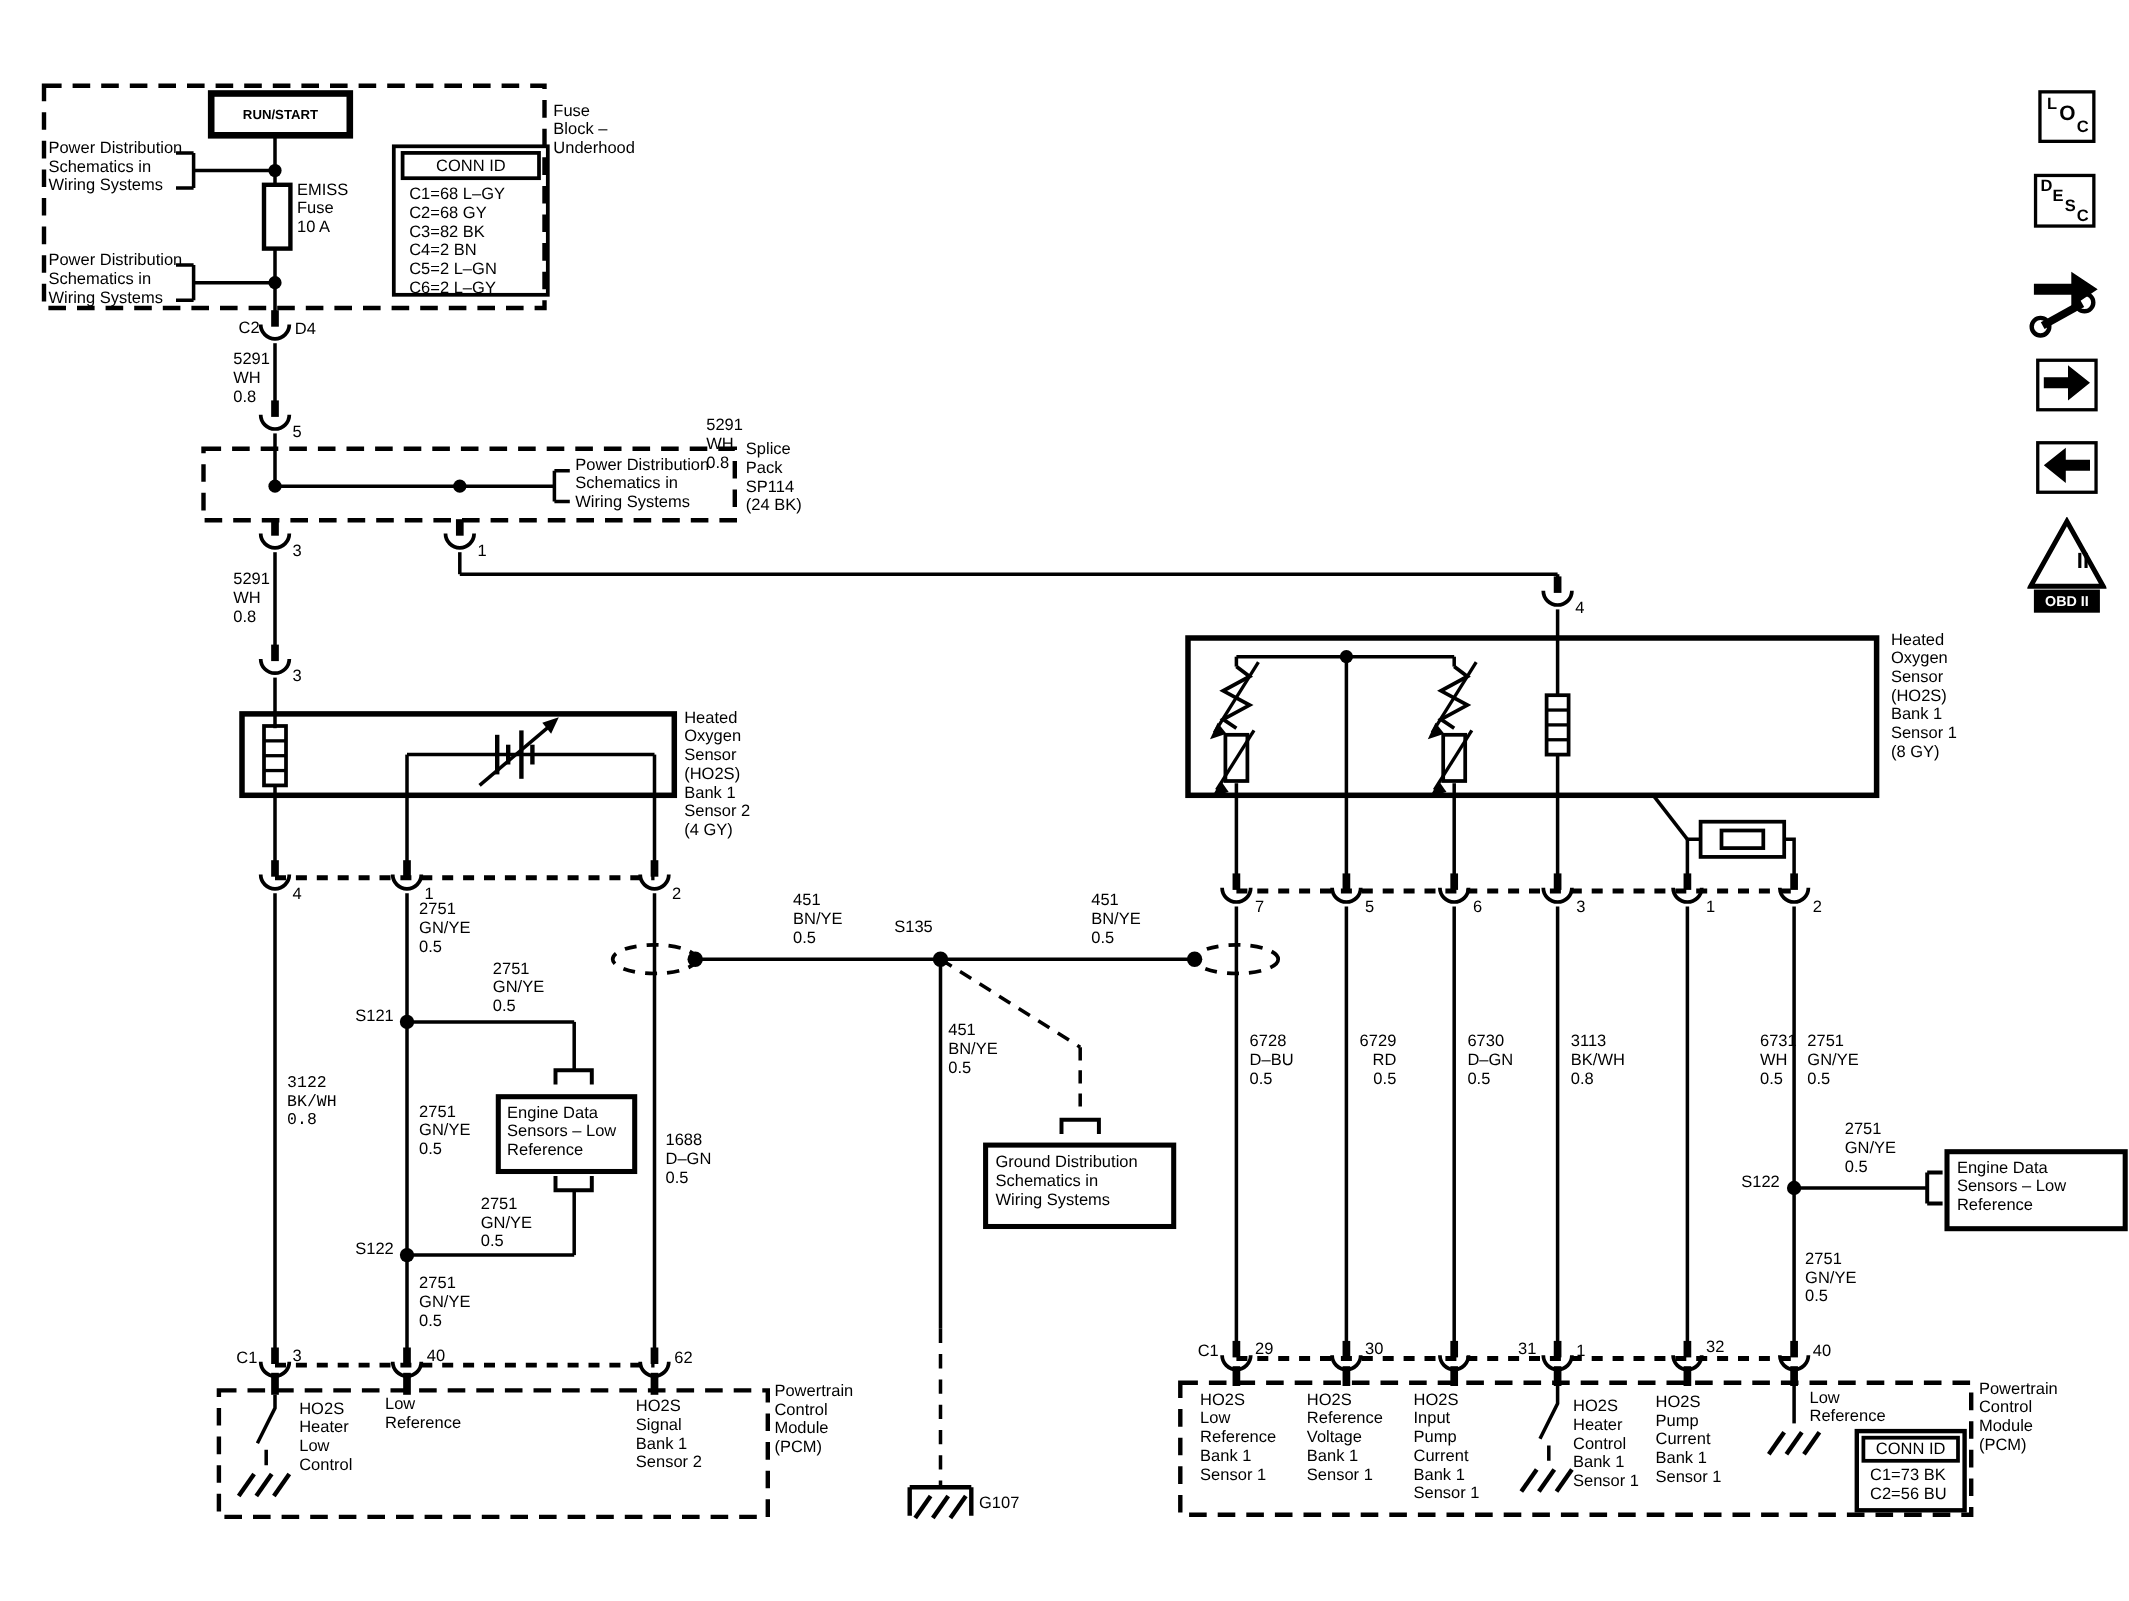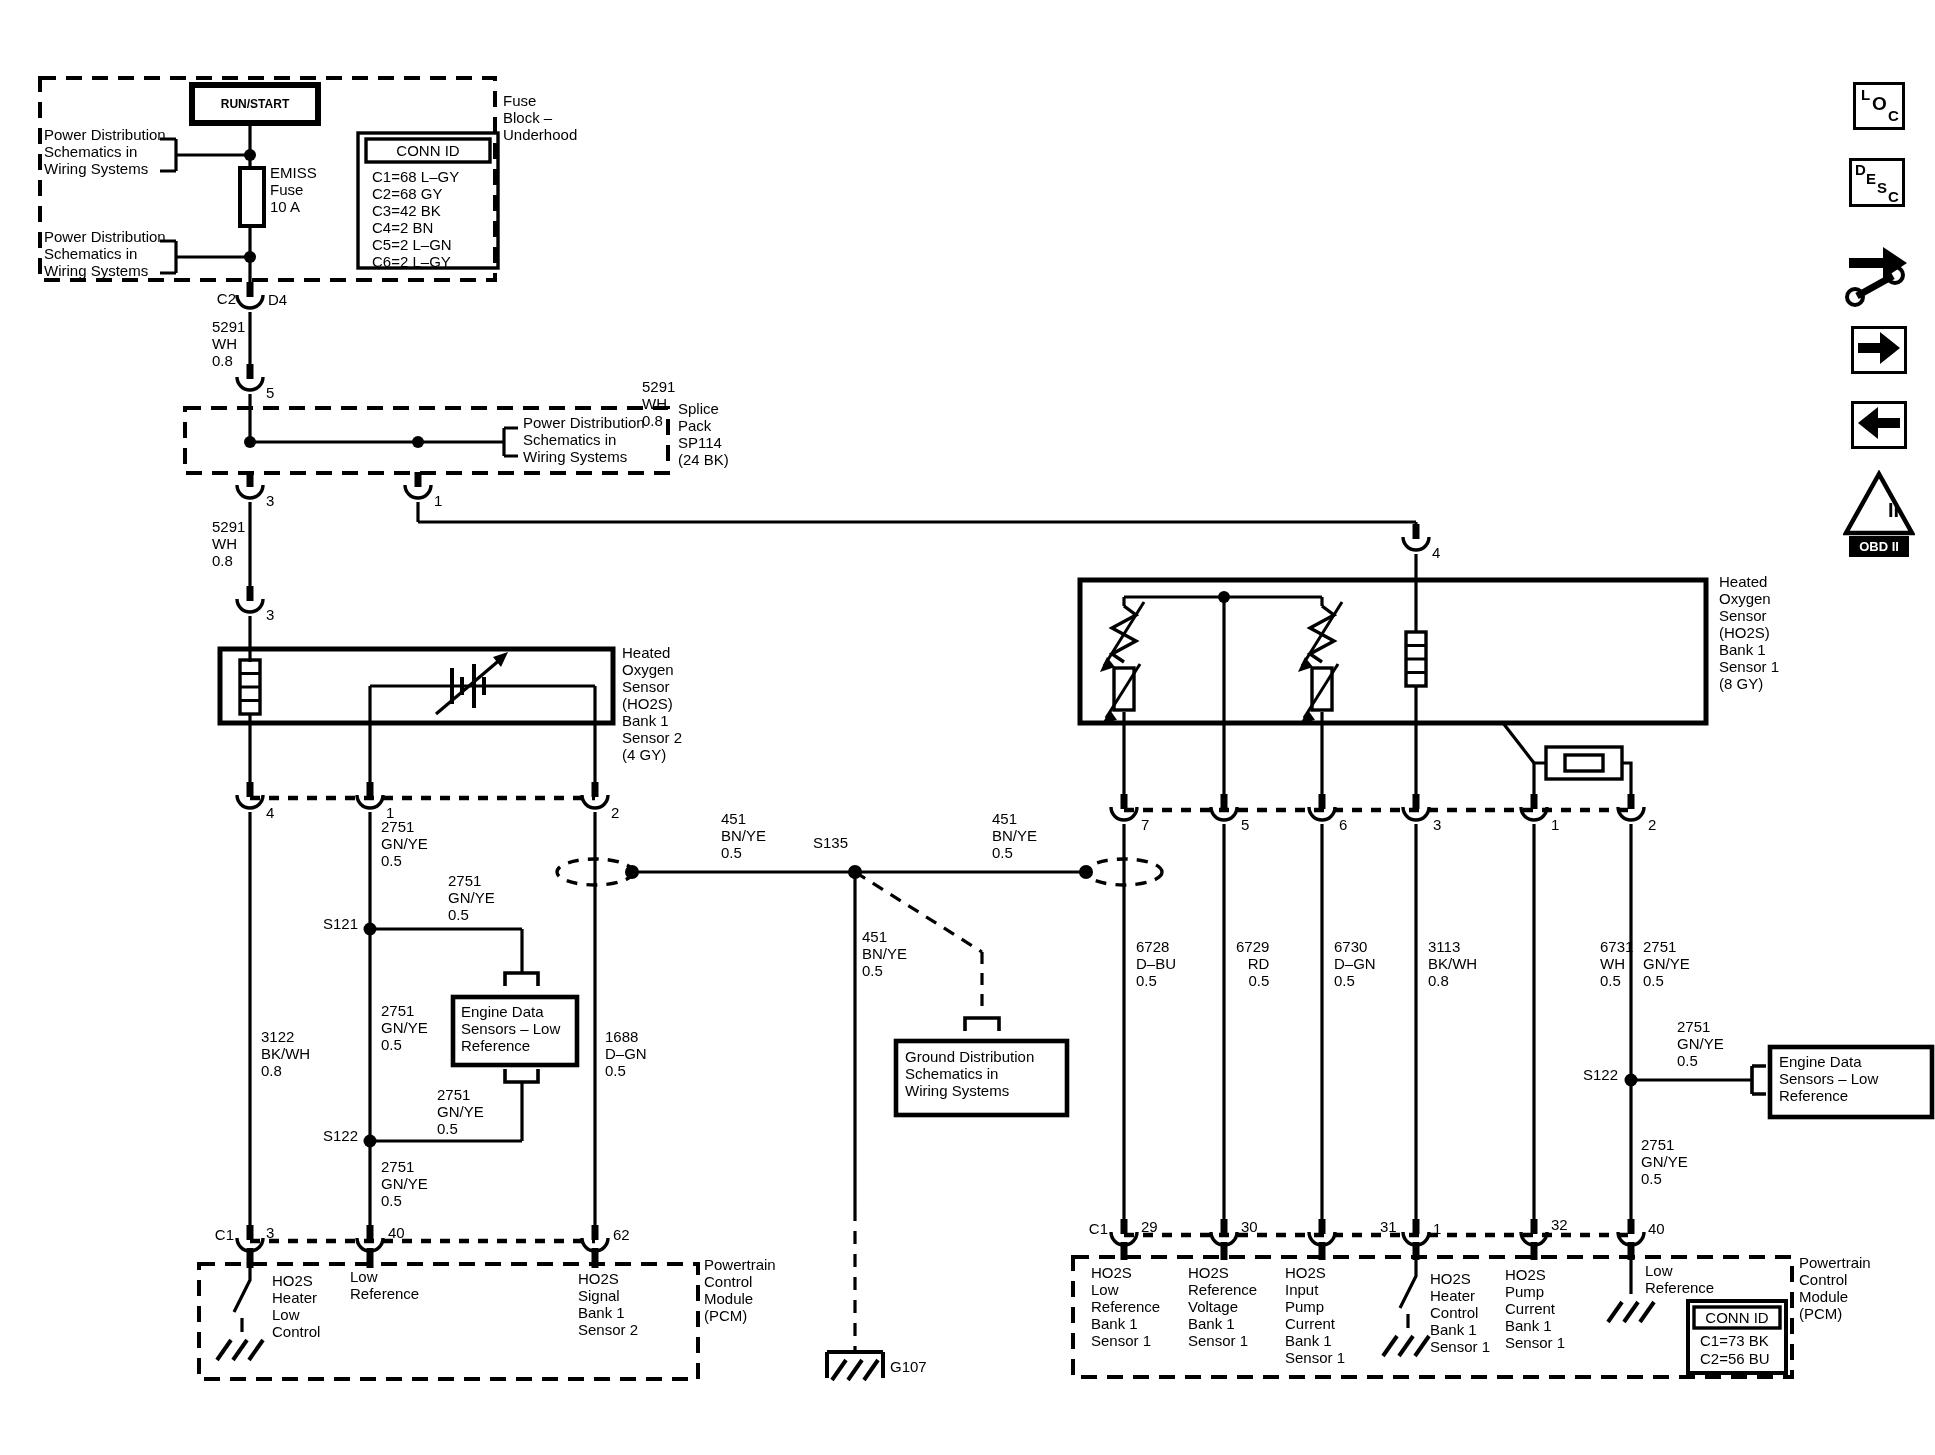--- a/index.html
+++ b/index.html
@@ -222,21 +222,21 @@
 Wiring Systems</div>
 <div class="lbl" style="left:270px;top:164px;">EMISS
 Fuse
 10 A</div>
 <div class="lbl" style="left:503px;top:92px;">Fuse
 Block –
 Underhood</div>
 <div class="lbl ctr" style="left:366px;top:139px;width:124px;height:23px;">CONN ID</div>
 <div class="lbl" style="left:372px;top:168px;">C1=68 L–GY</div>
 <div class="lbl" style="left:372px;top:185px;">C2=68 GY</div>
-<div class="lbl" style="left:372px;top:202px;">C3=42 BK</div>
+<div class="lbl" style="left:372px;top:202px;">C3=82 BK</div>
 <div class="lbl" style="left:372px;top:219px;">C4=2 BN</div>
 <div class="lbl" style="left:372px;top:236px;">C5=2 L–GN</div>
 <div class="lbl" style="left:372px;top:253px;">C6=2 L–GY</div>
 <div class="lbl rt" style="left:204px;top:290px;width:32px;">C2</div>
 <div class="lbl" style="left:268px;top:291px;">D4</div>
 
 <div class="lbl" style="left:212px;top:318px;">5291
 WH
 0.8</div>
 <div class="lbl" style="left:266px;top:384px;">5</div>
@@ -297,21 +297,21 @@
 <div class="lbl" style="left:381px;top:1002px;">2751
 GN/YE
 0.5</div>
 <div class="lbl" style="left:437px;top:1086px;">2751
 GN/YE
 0.5</div>
 <div class="lbl rt" style="left:306px;top:1127px;width:52px;">S122</div>
 <div class="lbl" style="left:381px;top:1158px;">2751
 GN/YE
 0.5</div>
-<div class="lbl" style="left:261px;top:1028px;">3122
+<div class="lbl" style="left:261px;top:976px;font-family:Liberation Mono, monospace;">3122
 BK/WH
 0.8</div>
 <div class="lbl" style="left:605px;top:1028px;">1688
 D–GN
 0.5</div>
 
 <div class="lbl" style="left:721px;top:810px;">451
 BN/YE
 0.5</div>
 <div class="lbl" style="left:992px;top:810px;">451

